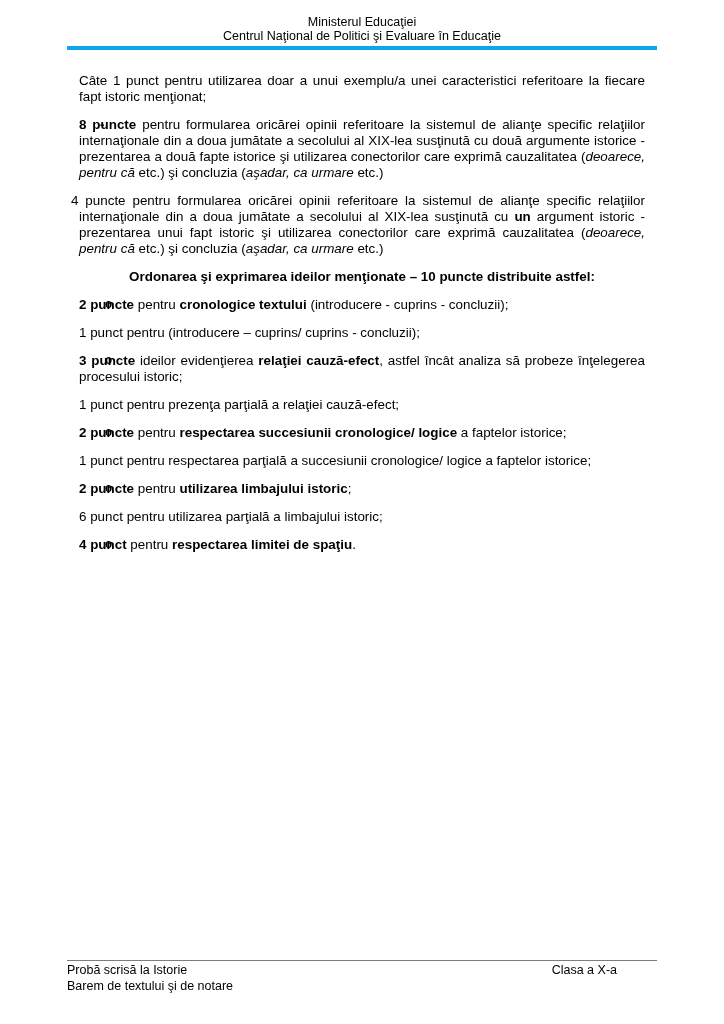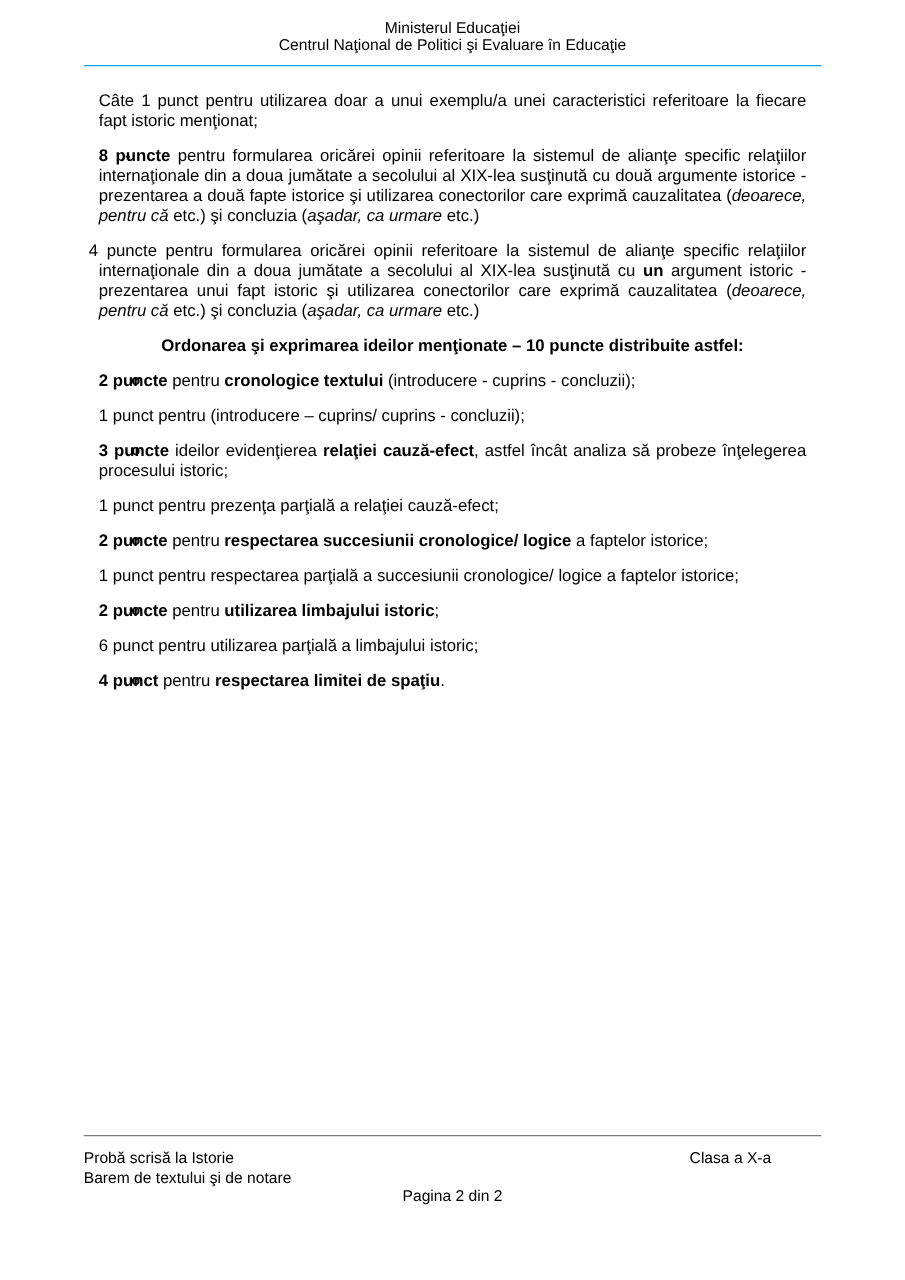--- a/index.html
+++ b/index.html
@@ -14,22 +14,22 @@
   }
   
   .doc-header {
     position: absolute;
     left: 67px;
     right: 67px;
     top: 15px;
     text-align: center;
     font-size: 12.5px;
     line-height: 14px;
-    padding-bottom: 9px;
-    border-bottom: 1px solid #0ea5e9;
+    padding-bottom: 3px;
+    border-bottom: 4px solid #0ea5e9;
   }
   
   .doc-body {
     position: absolute;
     left: 67px;
     right: 67px;
     top: 61px;
     font-size: 13.4px;
     line-height: 16px;
     text-align: justify;
@@ -51,25 +51,25 @@
     font-family: "Liberation Mono", monospace;
     font-weight: bold; font-size: 12px; line-height: 15px;
     text-indent: 0;
   }
   .osub { padding-left: 88px; }
   
   .doc-footer {
     position: absolute;
     left: 67px;
     right: 67px;
-    top: 908px;
+    top: 960px;
     border-top: 1px solid #7d7d7d;
     font-size: 12.5px;
     line-height: 15.5px;
-    padding-top: 10px;
+    padding-top: 2px;
   }
   .footer-row { display: flex; justify-content: space-between; }
   .footer-right { padding-right: 40px; }
   .footer-center { text-align: center; }
 </style>
 </head>
 <body>
 
 <div class="page">
 
@@ -121,16 +121,15 @@
     </p>
 
   </div>
 
   <div class="doc-footer">
     <div class="footer-row">
       <span>Probă scrisă la Istorie</span>
       <span class="footer-right">Clasa a X-a</span>
     </div>
     <div>Barem de textului şi de notare</div>
-    <div class="footer-center">Pagina 2 din 2</div>
   </div>
 
 </div>
 
 </body></html>

